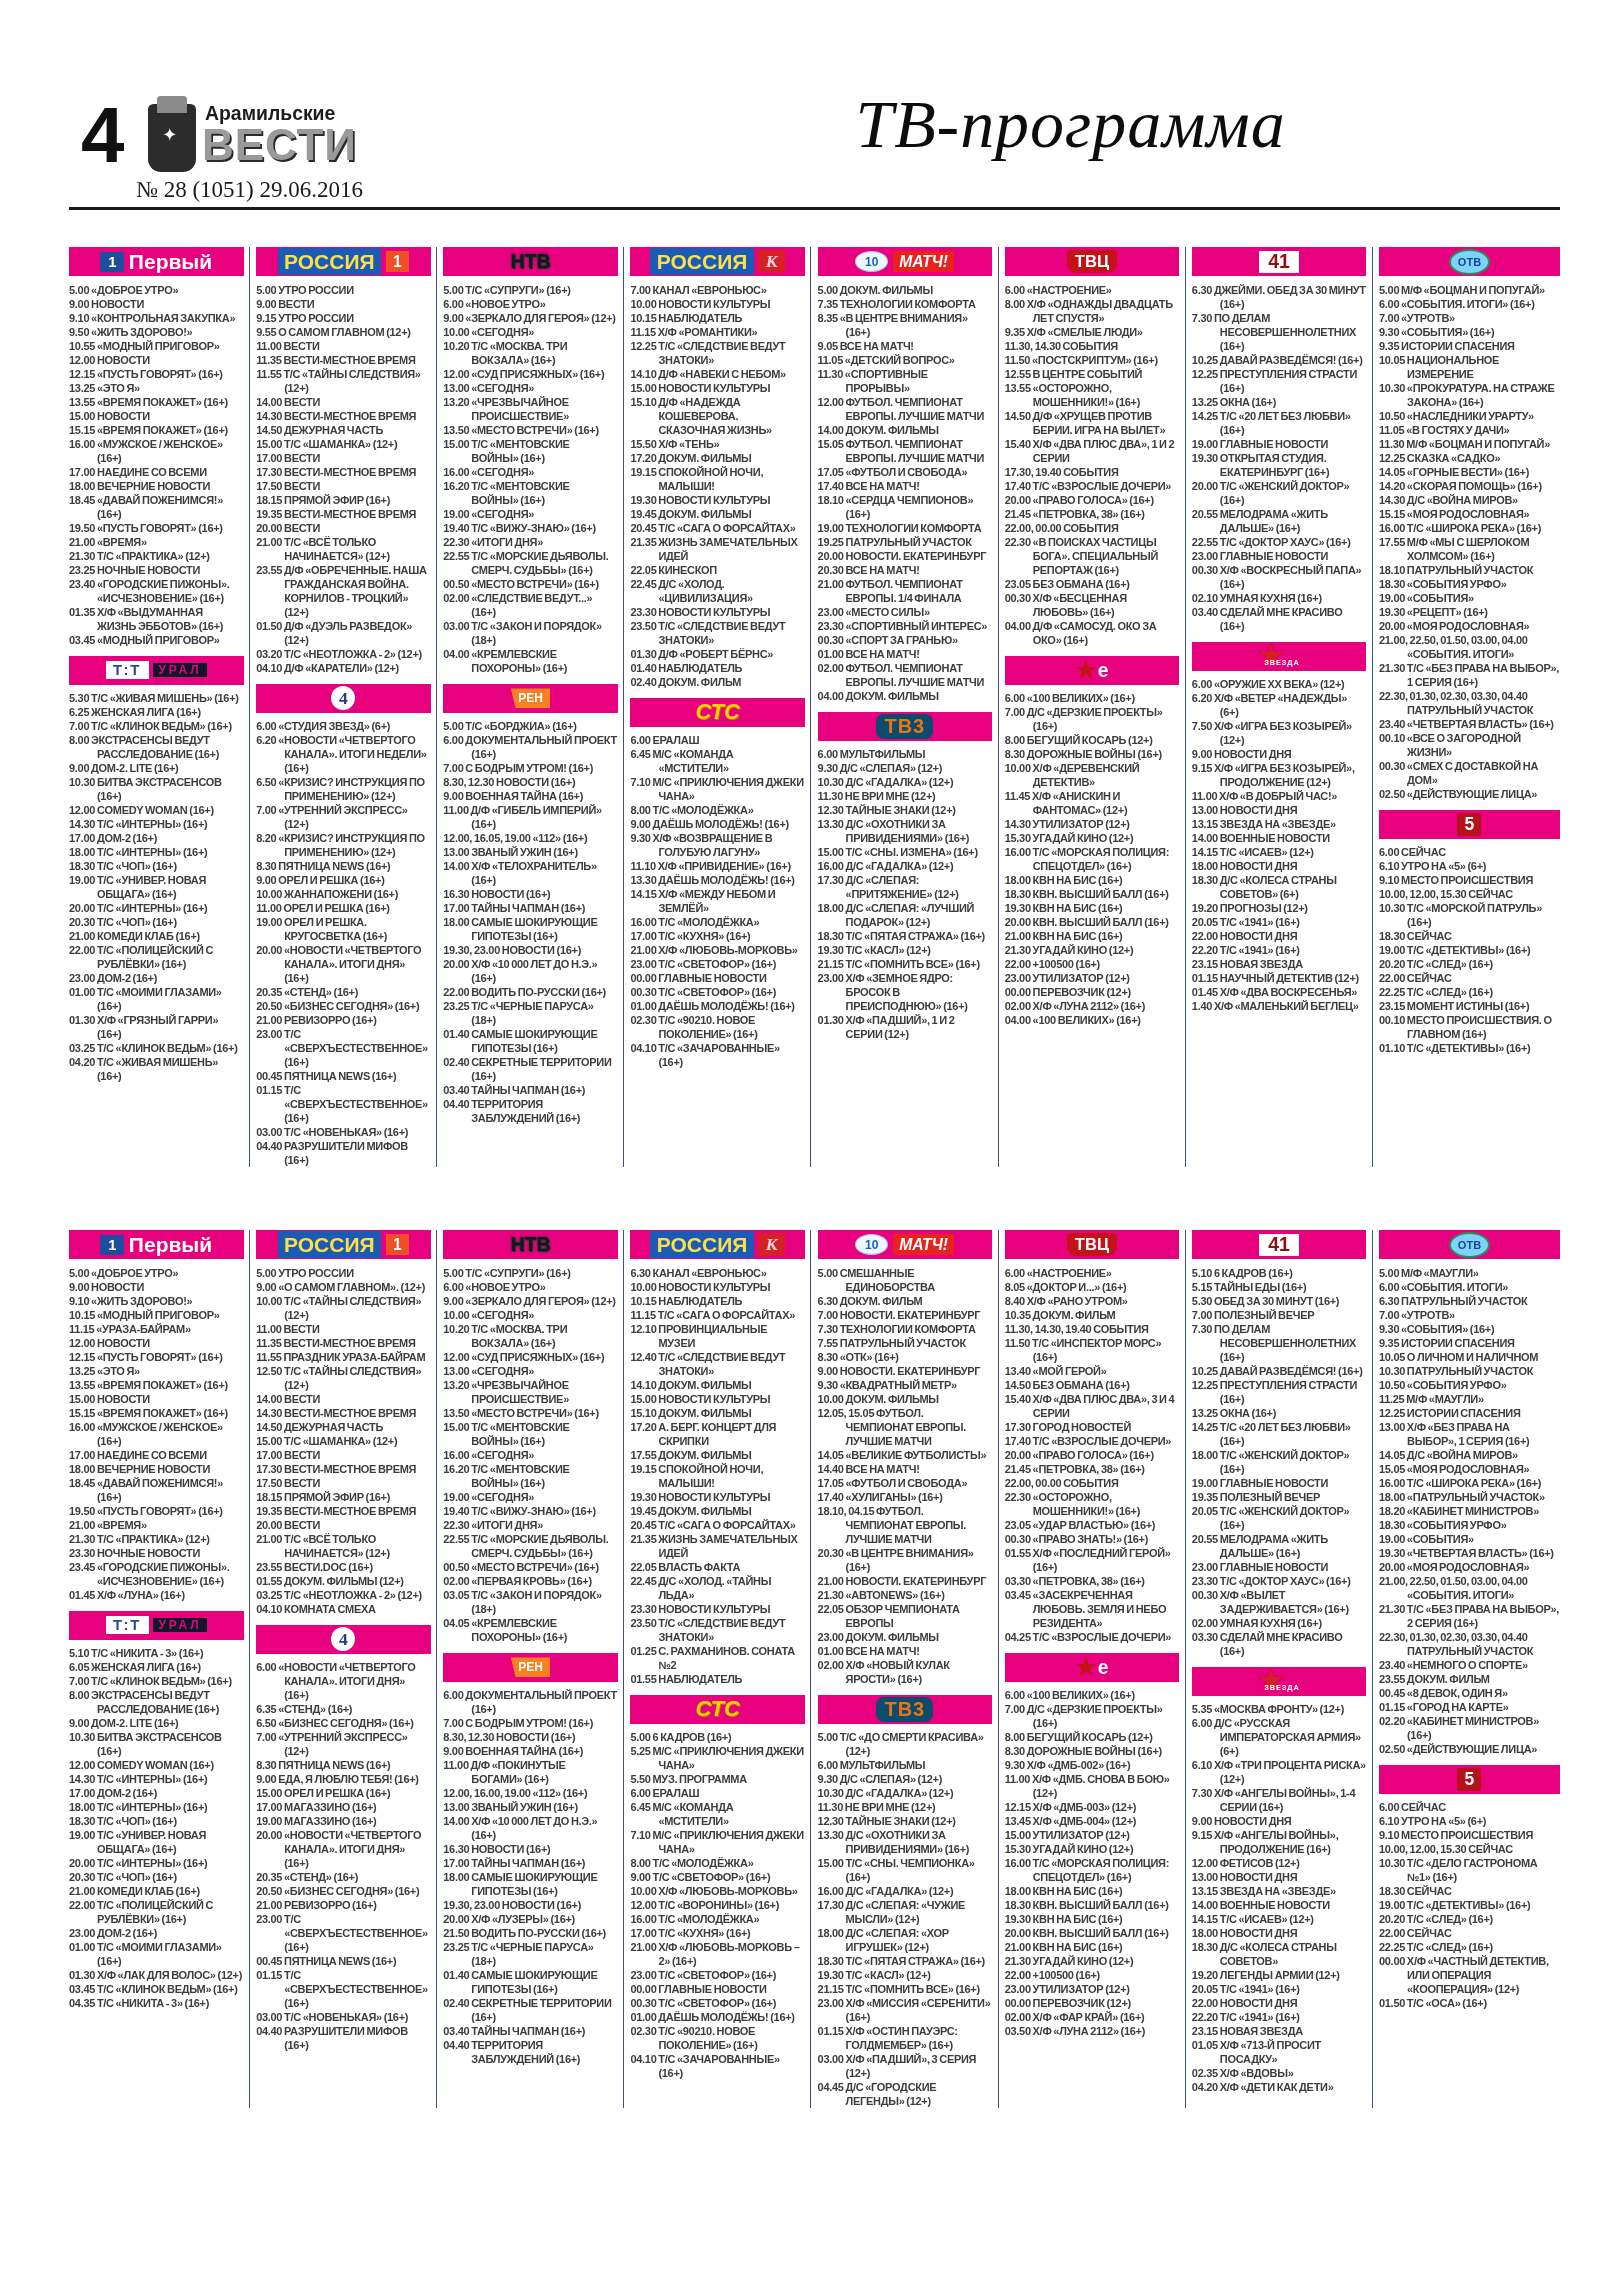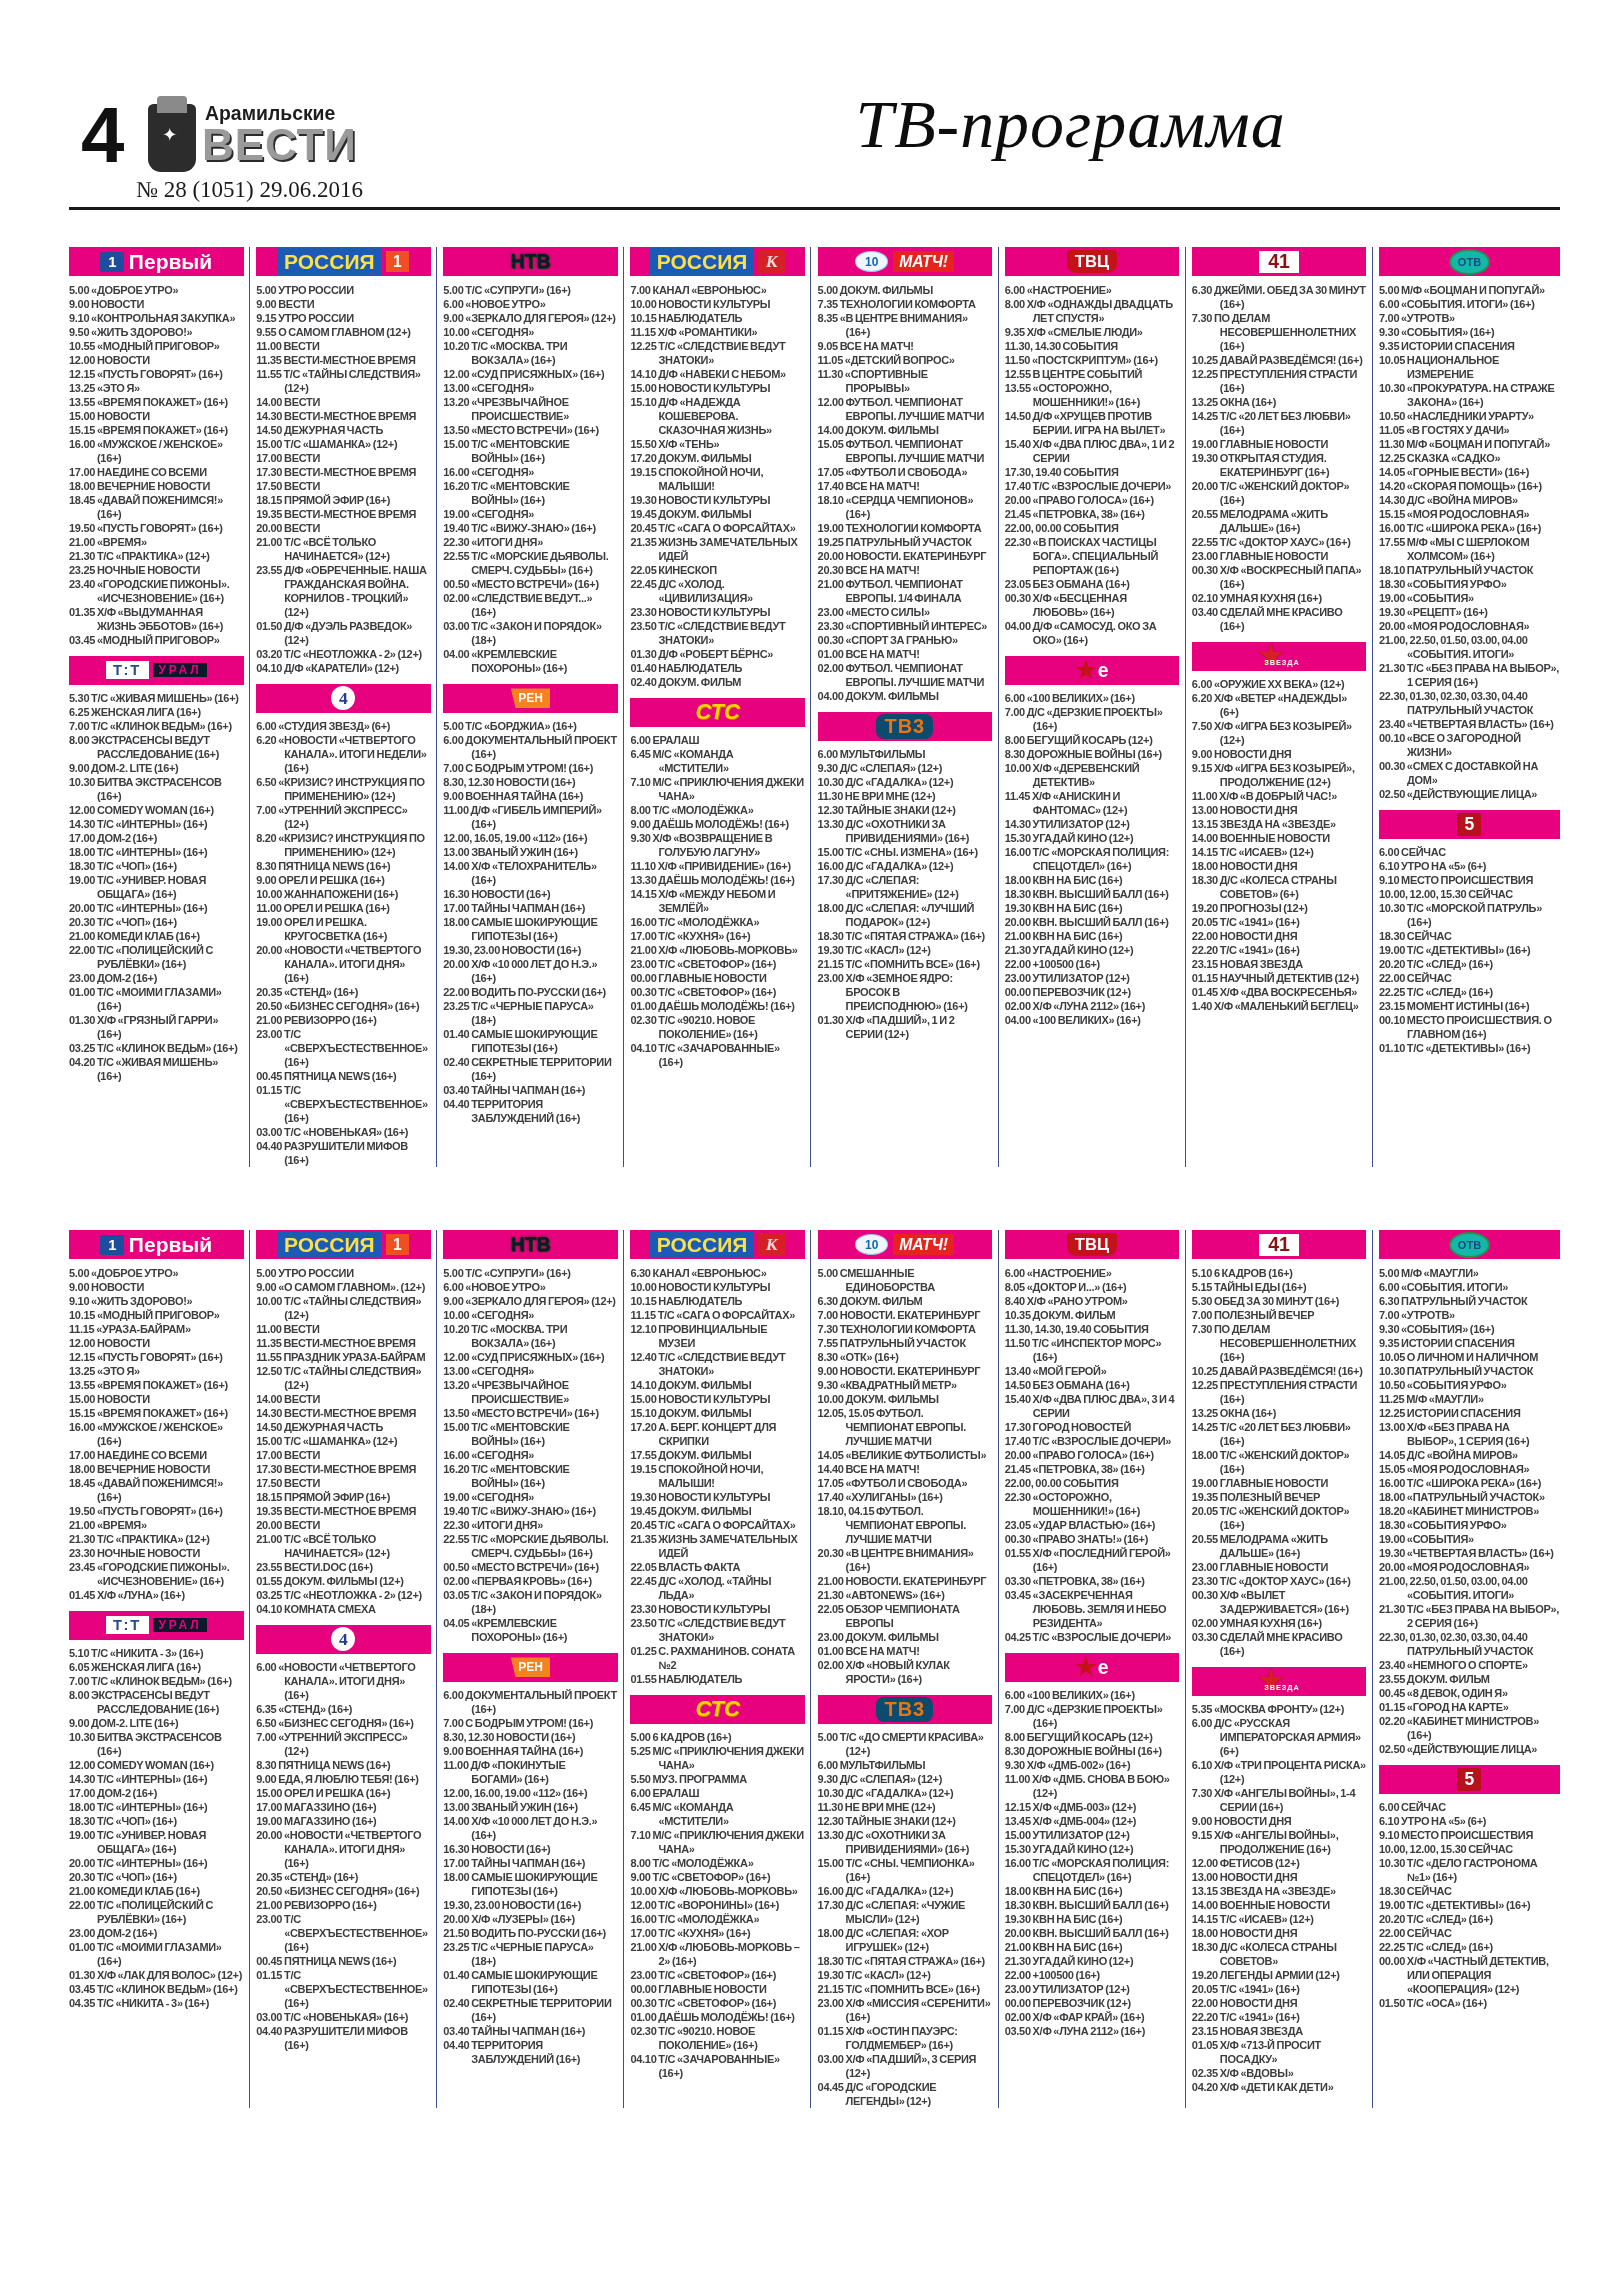--- a/index.html
+++ b/index.html
@@ -32,21 +32,21 @@
   .word-white{color:#fff;font-size:21px;font-weight:bold;}
   .chip-bluesq{width:24px;height:20px;background:#1d4e9e;color:#fff;font-size:14.8px;border-radius:2.8px;}
   .chip-blue{background:#1b5bb5;color:#fde047;font-size:21px;padding:1.8px 6.5px;}
   .chip-orange{background:#f04e23;color:#fff;font-size:15.7px;padding:1.8px 7.4px;}
   .chip-redK{background:#d61f26;color:#f7d9d9;font-family:"Liberation Serif",serif;font-style:italic;font-size:17.5px;padding:0.9px 7.4px;}
   .ntv{color:#0f172a;font-size:19.4px;text-shadow:0 0 2.8px #0a3b0a,0.9px 0.9px 0 #0a3b0a;}
   .chip-oval{background:#eef6fb;color:#1565ae;border:1.8px solid #9fc6e8;border-radius:50%;width:31px;height:18.5px;font-size:12px;}
   .chip-red{background:#e8231d;color:#fff;font-size:15.7px;padding:1.8px 6.5px;font-style:italic;}
   .chip-tvc{background:#c41318;color:#fff;font-size:16.6px;padding:1.8px 8.3px;border-radius:3.7px 3.7px 9.2px 9.2px;}
   .ch41{background:#fff;color:#8c1113;font-size:19.4px;padding:0 9.2px;height:22px;}
-  .chip-otv{background:#14b8a6;border:2.8px solid #2e8b57;border-radius:50%;color:#1c4587;font-size:11px;width:37px;height:22px;}
+  .chip-otv{background:#7dd3fc;border:2.8px solid #2e8b57;border-radius:50%;color:#1c4587;font-size:11px;width:37px;height:22px;}
   .tnt{background:#fff;color:#274b8f;font-size:14.8px;padding:0.9px 7.4px;letter-spacing:1.8px;}
   .tnt-ural{color:#e7017e;background:#0f172a;font-size:12px;padding:0 5.5px;letter-spacing:2.8px;}
   .chip-k4{background:#fff;border-radius:50%;width:24px;height:24px;color:#233d8b;font-size:17.5px;font-family:"Liberation Serif",serif;}
   .chip-ren{background:#f58220;color:#fff;font-size:12px;padding:2.8px 7.4px;clip-path:polygon(0 0,100% 0,100% 100%,12% 100%);}
   .sts{color:#ffd400;font-size:22px;font-style:italic;text-shadow:0.9px 0.9px 0 #c77f00;}
   .chip-tv3{background:#0c4a6e;color:#e87511;font-size:20px;padding:0.9px 8.3px;border-radius:8px;letter-spacing:0.9px;}
   .che-star{color:#c41318;font-size:24px;line-height:1;}
   .che-txt{color:#fff;font-size:19.4px;margin-left:-3.7px;}
   .zv-star{color:#d61f26;font-size:28px;line-height:1;text-shadow:0 0 0.9px #7e0d10;}
   .zv-cap{color:#fff;font-size:7.4px;letter-spacing:0.9px;margin-top:13px;margin-left:-24px;}

